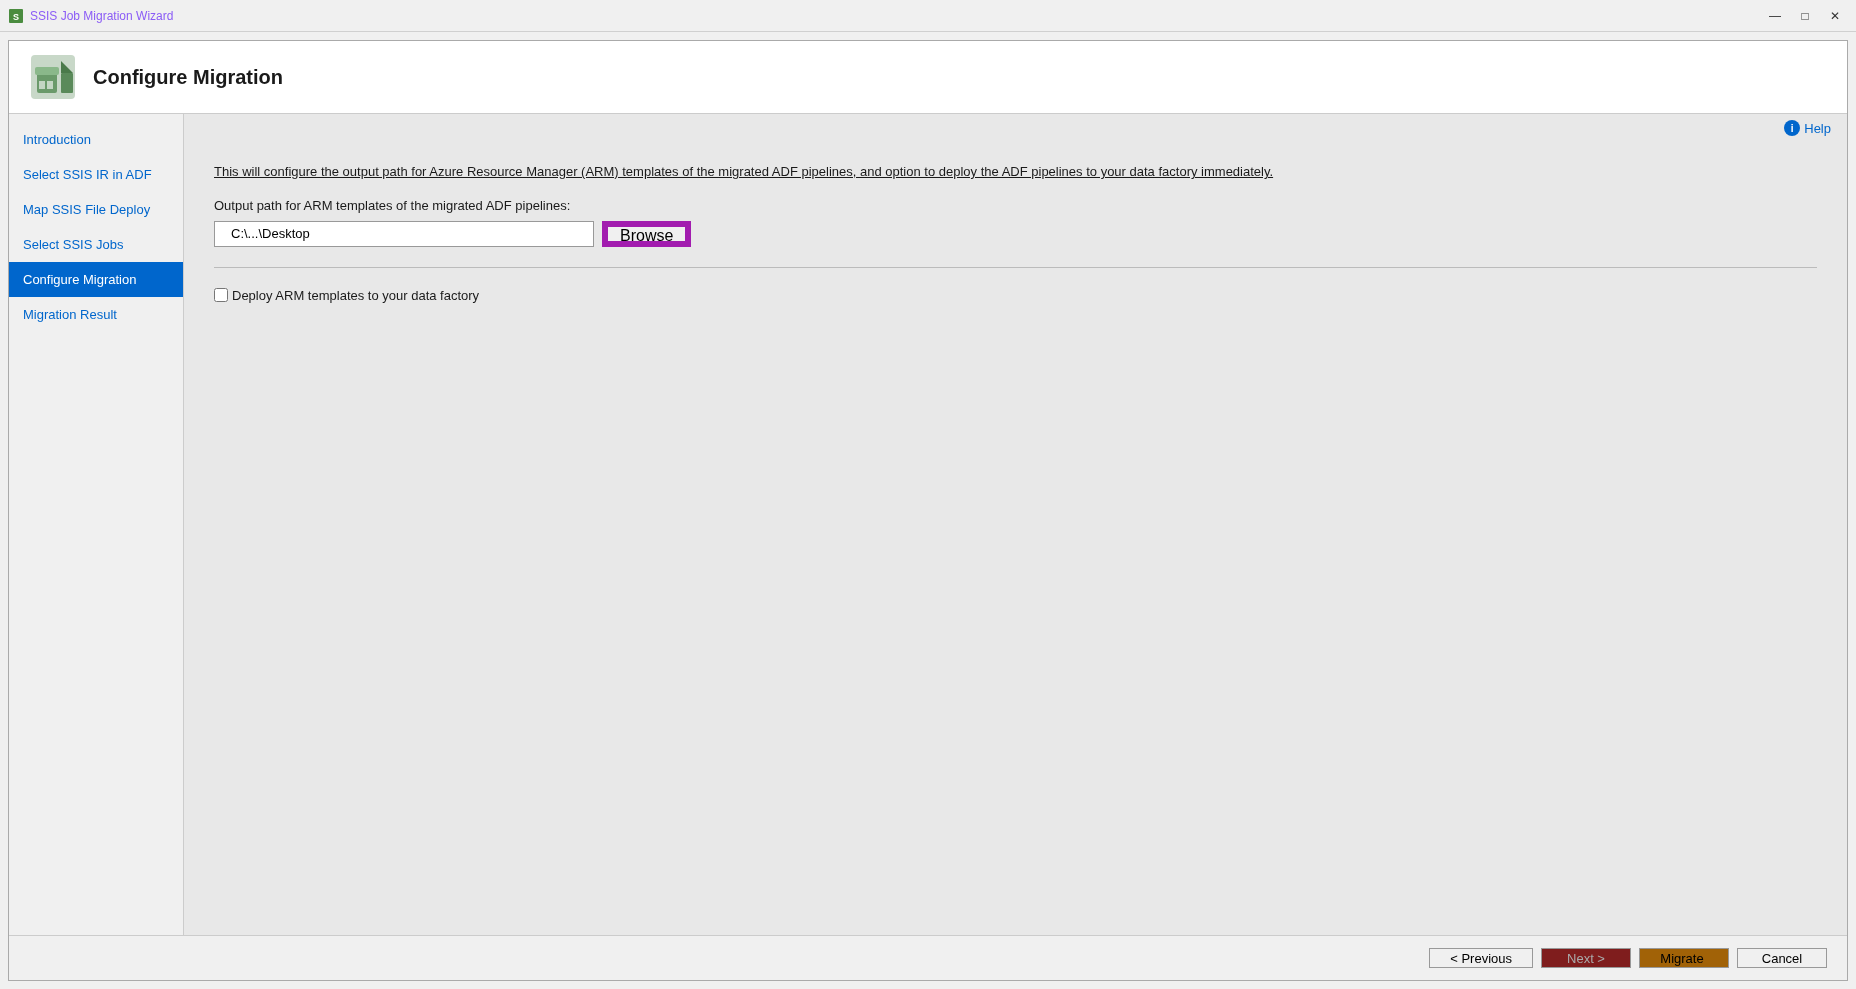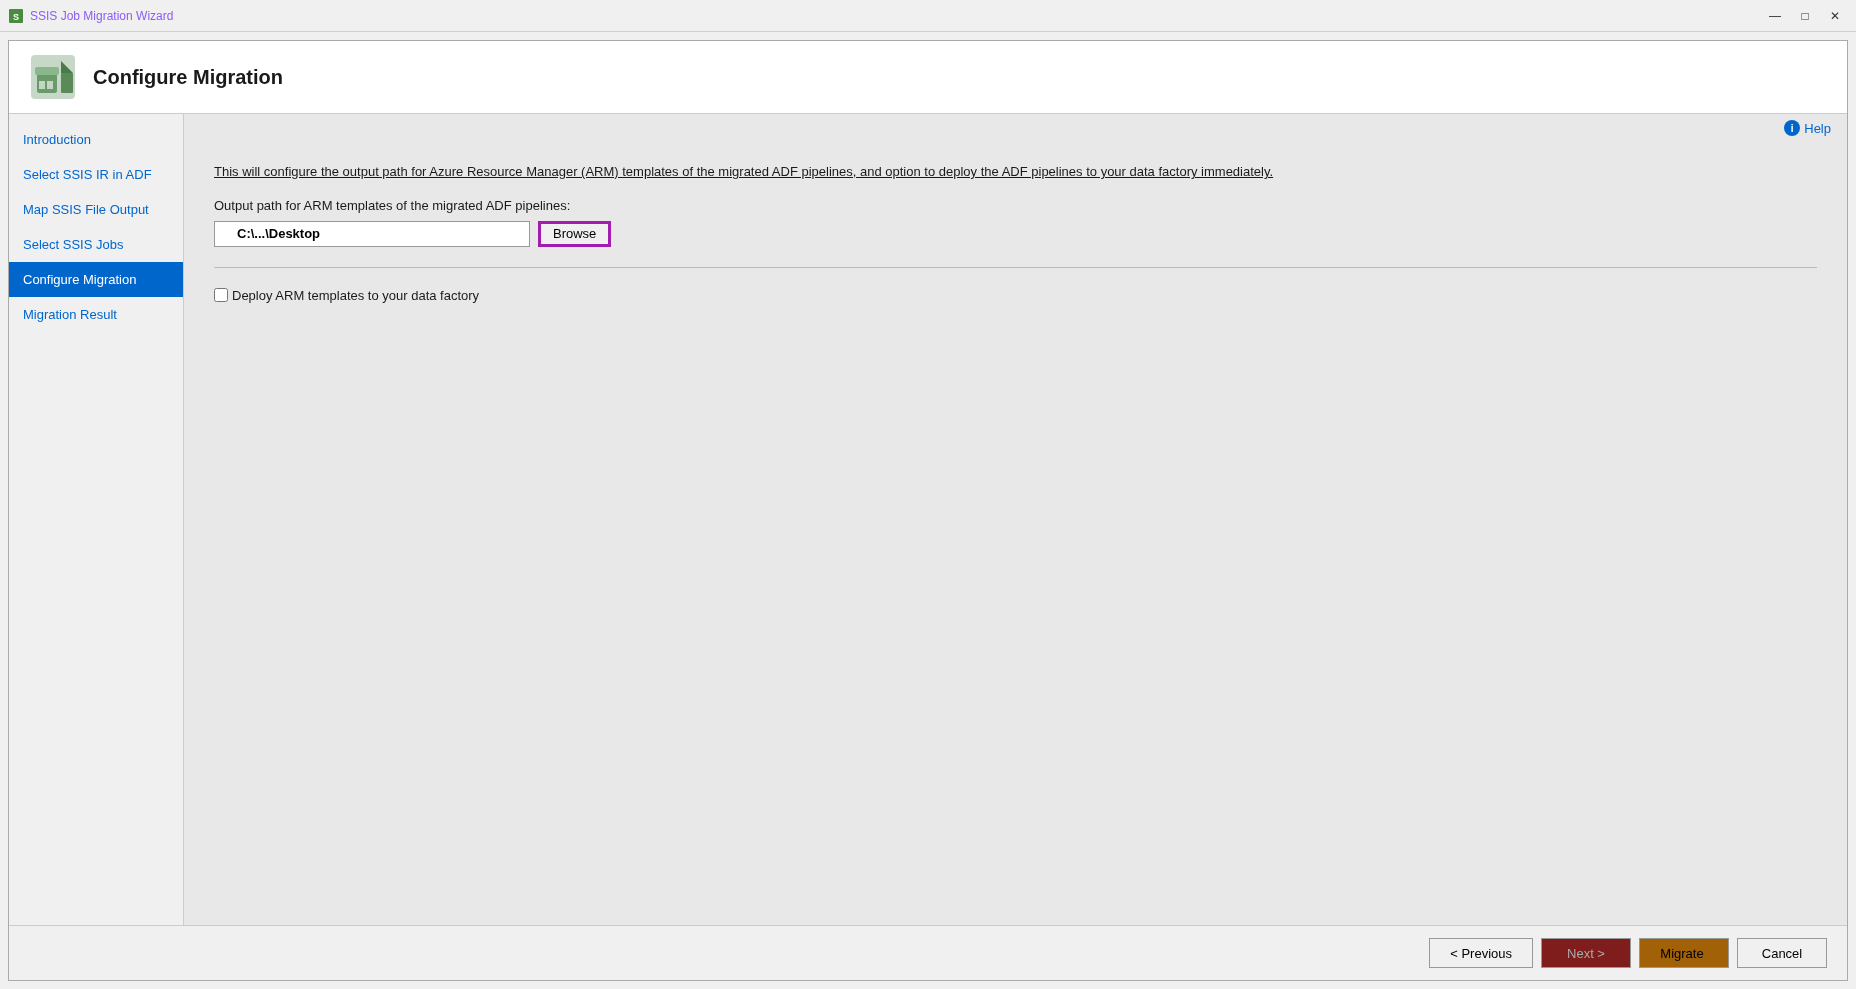--- a/index.html
+++ b/index.html
@@ -171,36 +171,35 @@
     }
 
     .path-row {
       display: flex;
       align-items: center;
       gap: 8px;
       margin-bottom: 20px;
     }
 
     .path-input {
-      width: 316px;
+      width: 380px;
       height: 26px;
       border: 1px solid #999;
       background: #fff;
-      padding: 2px 22px;
+      padding: 2px 16px;
       font-size: 13px;
       font-family: inherit;
-      font-weight: bold;
     }
 
     .browse-btn {
       height: 26px;
       padding: 0 12px;
-      border: 3px solid #a21caf;
-      background: #f0f0f0;
-      font-size: 13px;
+      border: 6px solid #a21caf;
+      background: #f0f0f0;
+      font-size: 16px;
       cursor: pointer;
       font-family: inherit;
       text-align: right;
     }
 
     .divider {
       border: none;
       border-top: 1px solid #bbb;
       margin-bottom: 20px;
     }
@@ -227,21 +226,21 @@
       justify-content: flex-end;
       align-items: center;
       padding: 12px 20px;
       background: #f0f0f0;
       border-top: 1px solid #ccc;
       gap: 8px;
       flex-shrink: 0;
     }
 
     .footer-btn {
-      height: 30px;
+      height: 20px;
       padding: 0 20px;
       border: 1px solid #999;
       background: #f0f0f0;
       font-size: 13px;
       cursor: pointer;
       font-family: inherit;
       min-width: 90px;
     }
     .footer-btn:disabled {
       color: #aaa;
@@ -285,21 +284,21 @@
       <rect x="18" y="28" width="6" height="8" fill="#fff" opacity="0.6"></rect>
     </svg>
     <span class="header-title">Configure Migration</span>
   </div>
 
   <div class="content-area">
 
     <div class="sidebar">
       <div class="sidebar-item">Introduction</div>
       <div class="sidebar-item">Select SSIS IR in ADF</div>
-      <div class="sidebar-item">Map SSIS File Output</div>
+      <div class="sidebar-item">Map SSIS File Deploy</div>
       <div class="sidebar-item">Select SSIS Jobs</div>
       <div class="sidebar-item active">Configure Migration</div>
       <div class="sidebar-item">Migration Result</div>
     </div>
 
     <div class="main-panel">
 
       <div class="help-bar">
         <a class="help-link" href="#">
           <span class="help-circle">i</span>

